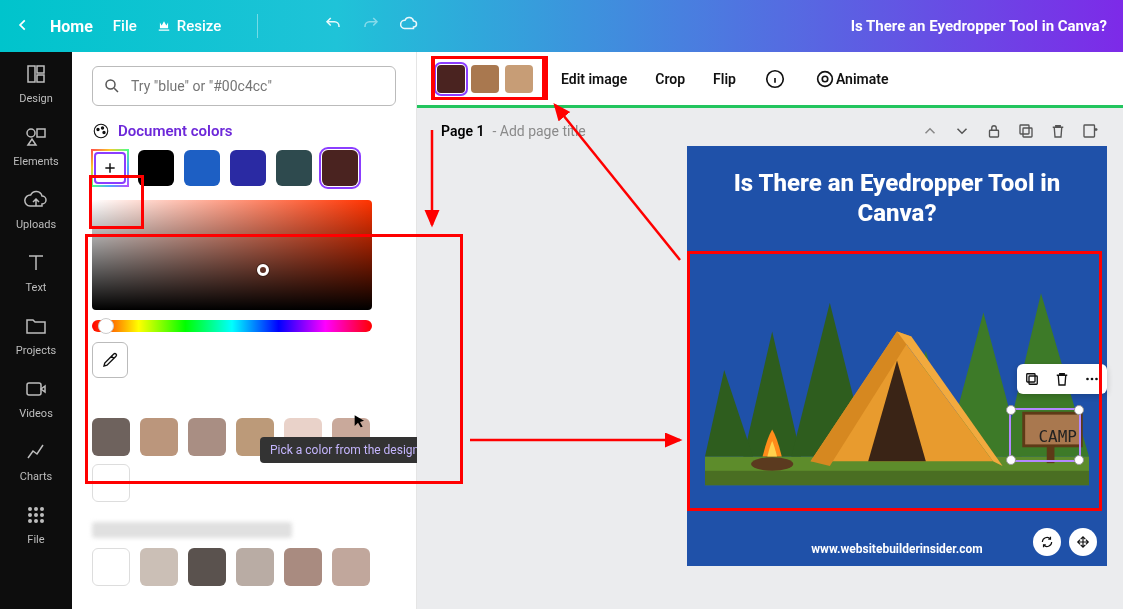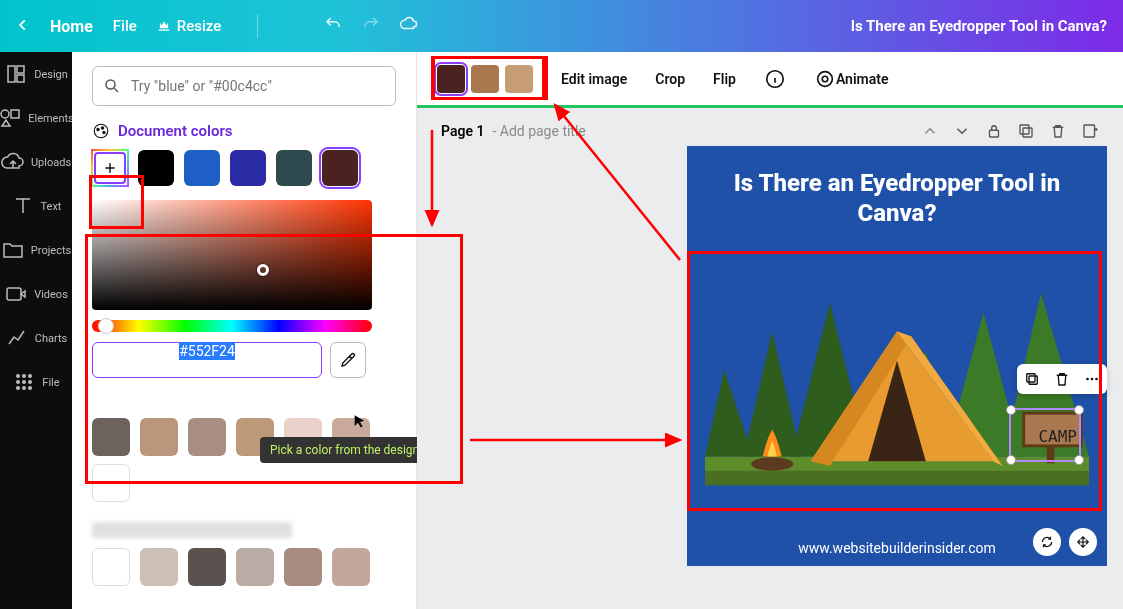--- a/index.html
+++ b/index.html
@@ -22,21 +22,21 @@
   .divider-v { width:1px; height:24px; background: rgba(255,255,255,0.4); margin:0 16px;}
   .title-right { margin-left:auto; font-weight:700; font-size:15px; }
 
   .main { display:flex; height:557px; }
 
   .siderail {
     width: 72px; background:#0d0d0d; color:#bdbdbd;
     display:flex; flex-direction:column; align-items:center; padding-top:10px; gap:20px;
     font-size:11px;
   }
-  .rail-item { display:flex; flex-direction:row; align-items:center; gap:6px; cursor:pointer; }
+  .rail-item { display:flex; flex-direction:column; align-items:center; gap:6px; cursor:pointer; }
   .rail-item svg { width:24px;height:24px; }
   .rail-label {}
 
   .panel {
     width: 345px; background:#fff; padding:14px 20px 0 20px; position:relative;
     border-right:1px solid #e5e5e5;
   }
   .search {
     width:100%; height:40px; border:1px solid #bbb; border-radius:6px;
     display:flex; align-items:center; padding:0 10px; gap:10px;
@@ -61,21 +61,21 @@
     position:relative;
   }
   .picker-cursor { position:absolute; width:12px;height:12px;border:3px solid #fff; border-radius:50%; box-shadow:0 0 0 1px rgba(0,0,0,0.3);}
   .hue-bar { width:280px; height:12px; border-radius:6px; margin-top:10px;
     background: linear-gradient(90deg,#f00,#ff0,#0f0,#0ff,#00f,#f0f,#f00); position:relative;}
   .hue-thumb { position:absolute; left:6px; top:-2px; width:16px;height:16px;border-radius:50%; background:#fff; border:1px solid #ccc;}
   .hex-row { display:flex; gap:8px; margin-top:10px; align-items:center;}
   .hex-input { width:230px; height:36px; border:1.5px solid #8b3dff; border-radius:6px; text-align:center; font-size:14px; color:#111;}
   .hex-input .sel { background:#2a7cff; color:#fff; padding:1px 0;}
   .eyedrop-btn { width:36px;height:36px;border:1px solid #bbb; border-radius:6px; display:flex;align-items:center;justify-content:center; cursor:pointer; background:#fff;}
-  .tooltip { position:absolute; background:#333; color:#bef264; font-size:12px; padding:6px 10px; border-radius:4px; white-space:nowrap;}
+  .tooltip { position:absolute; background:#333; color:#c4b5fd; font-size:12px; padding:6px 10px; border-radius:4px; white-space:nowrap;}
   .cursor-img { position:absolute; }
   .cursor-img svg{width:16px;height:16px;}
 
   .row2 { display:flex; gap:10px; margin-top:14px; }
   .swatch2 { width:38px;height:38px;border-radius:6px;}
   .row3 { margin-top:20px;}
   .blurred { filter: blur(2px); opacity:0.6;}
 
   .canvas-area { flex:1; position:relative; background:#ebecee; }
   .toolbar2 { height:56px; background:#fff; display:flex; align-items:center; padding:0 20px; gap:28px; border-bottom:3px solid #22c55e;}
@@ -95,21 +95,21 @@
   .canvas {
     width:420px; height:420px; background:#1f51a9; position:absolute; right:16px; top:94px;
     display:flex; flex-direction:column; align-items:center; padding:22px 18px 10px; color:#fff;
   }
   .canvas h2 { font-size:24px; font-weight:800; text-align:center; line-height:1.25;}
   .scene { width:100%; height:240px; position:relative; margin-top:22px;}
   .floating-btns { position:absolute; right:-0px; top:218px; background:#fff; border-radius:6px; padding:6px; display:flex; gap:12px; color:#111; box-shadow:0 2px 6px rgba(0,0,0,0.2);}
   .floating-btns svg{width:18px;height:18px;cursor:pointer;}
   .sign-sel { position:absolute; border:2px solid #b388ff;}
   .sel-handle { position:absolute; width:10px;height:10px;background:#fff;border:1px solid #999;border-radius:50%;}
-  .url { margin-top:auto; font-size:14px; font-weight:400;}
+  .url { margin-top:auto; font-size:12px; font-weight:700;}
   .canvas-corner { position:absolute; bottom:10px; right:10px; display:flex; gap:8px;}
   .canvas-corner .circ{ width:28px;height:28px;border-radius:50%; background:#fff; display:flex;align-items:center;justify-content:center;}
   .canvas-corner svg{width:14px;height:14px;}
 
   .arrow { stroke:#ff0000; stroke-width:2.5; fill:none; marker-end:url(#ah);}
   svg.overlay { position:absolute; left:0; top:0; pointer-events:none; }
 </style>
 </head>
 <body>
 
@@ -250,21 +250,20 @@
     </div>
 
     <div class="picker">
       <div class="gradient-box">
         <div class="picker-cursor" style="left:165px; top:64px;"></div>
       </div>
       <div class="hue-bar">
         <div class="hue-thumb"></div>
       </div>
       <div class="hex-row">
-        <div class="hex-input"><span class="sel">#552F24</span></div>
         <div class="eyedrop-btn">
           <svg width="18" height="18" viewBox="0 0 24 24" fill="none" stroke="#111" stroke-width="1.8">
               <path d="M4 20l1-4 9-9 3 3-9 9-4 1zM14 7l3-3a2 2 0 013 3l-3 3"></path>
             </svg>
         </div>
       </div>
       <div class="tooltip" style="left:188px; top:385px;">Pick a color from the design</div>
       <div class="cursor-img" style="left:280px; top:362px;">
         <svg viewBox="0 0 24 24" fill="#000">
             <path d="M4 2l14 8-6 2 4 7-3 1-4-7-5 5z"></path>

